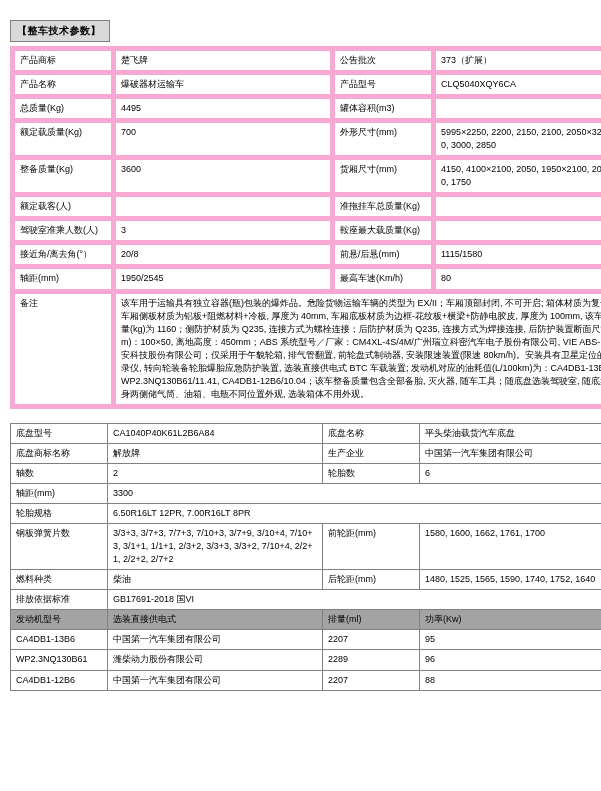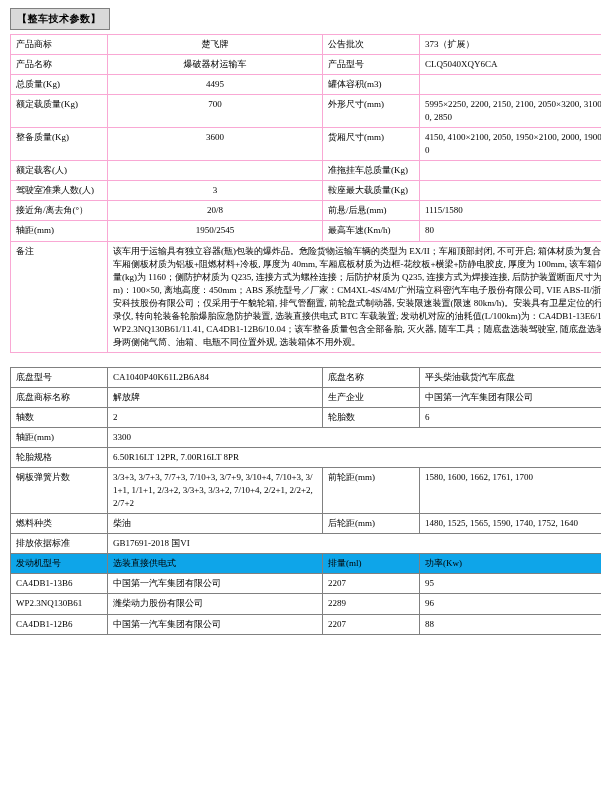--- a/index.html
+++ b/index.html
@@ -9,56 +9,54 @@
   }
   body {
     width: 601px;
     font-family: "Liberation Sans", sans-serif;
     color: #000000;
     font-size: 9px;
   }
   .page {
     width: 553px;
     box-sizing: border-box;
-    padding: 8px 10px 10px 10px;
-    font-family: Liberation Serif, serif;
+    padding: 20px 10px 10px 10px;
   }
   .section-title {
     display: inline-block;
     background: #d9d9d9;
     border: 1px solid #808080;
     font-size: 10px;
     font-weight: bold;
     padding: 3px 8px 3px 6px;
     margin: 0 0 4px 0;
     letter-spacing: 0.5px;
   }
   .spacer {
     height: 14px;
   }
   table.spec {
     border-collapse: collapse;
     width: 581px;
     table-layout: fixed;
   }
   table.spec td {
-    border: 1px solid #f9a8d4;
+    border: 5px solid #f9a8d4;
     padding: 3px 5px;
     font-size: 9px;
     line-height: 1.45;
     vertical-align: top;
     word-break: break-all;
     margin-left: 48px;
   }
   td.lbl {
     width: 86px;
   }
   td.val {
     width: 204px;
-    text-align: center;
   }
   td.lbl2 {
     width: 86px;
   }
   td.val2 {
     width: 197px;
   }
   td.tall {
     line-height: 1.5;
   }
@@ -77,21 +75,21 @@
     font-size: 9px;
     line-height: 1.45;
     vertical-align: top;
     word-break: break-all;
   }
   .c1 { width: 86px; }
   .c2 { width: 204px; }
   .c3 { width: 86px; }
   .c4 { width: 197px; }
   .shaded {
-    background: #0ea5e9;
+    background: #a3a3a3;
   }
   .eng-c1 { width: 86px; }
   .eng-c2 { width: 204px; }
   .eng-c3 { width: 105px; margin-top: 36px; }
   .eng-c4 { width: 178px; }
 </style>
 </head>
 <body>
 
 <div class="page">

